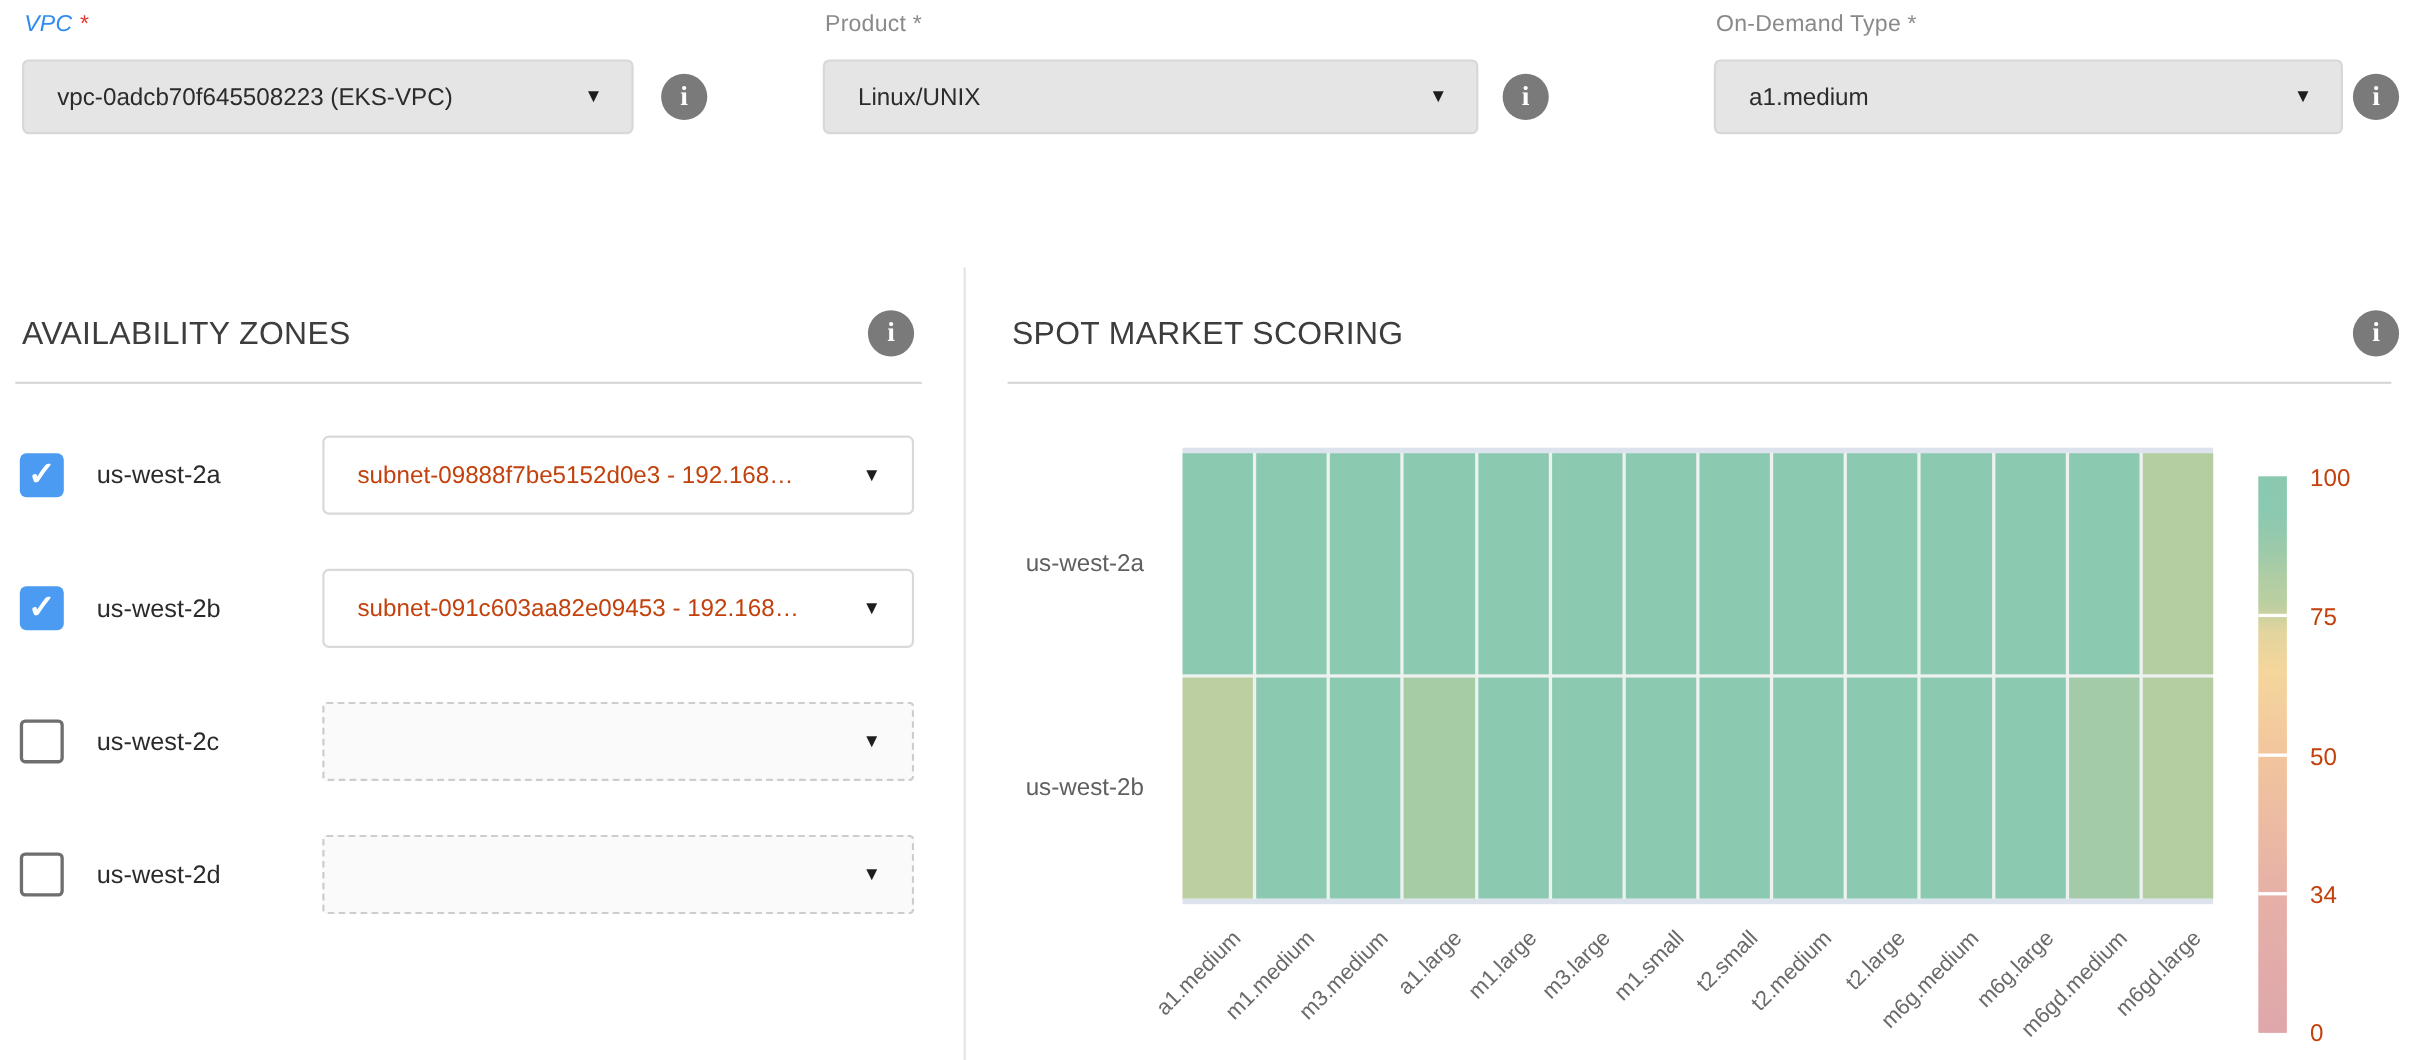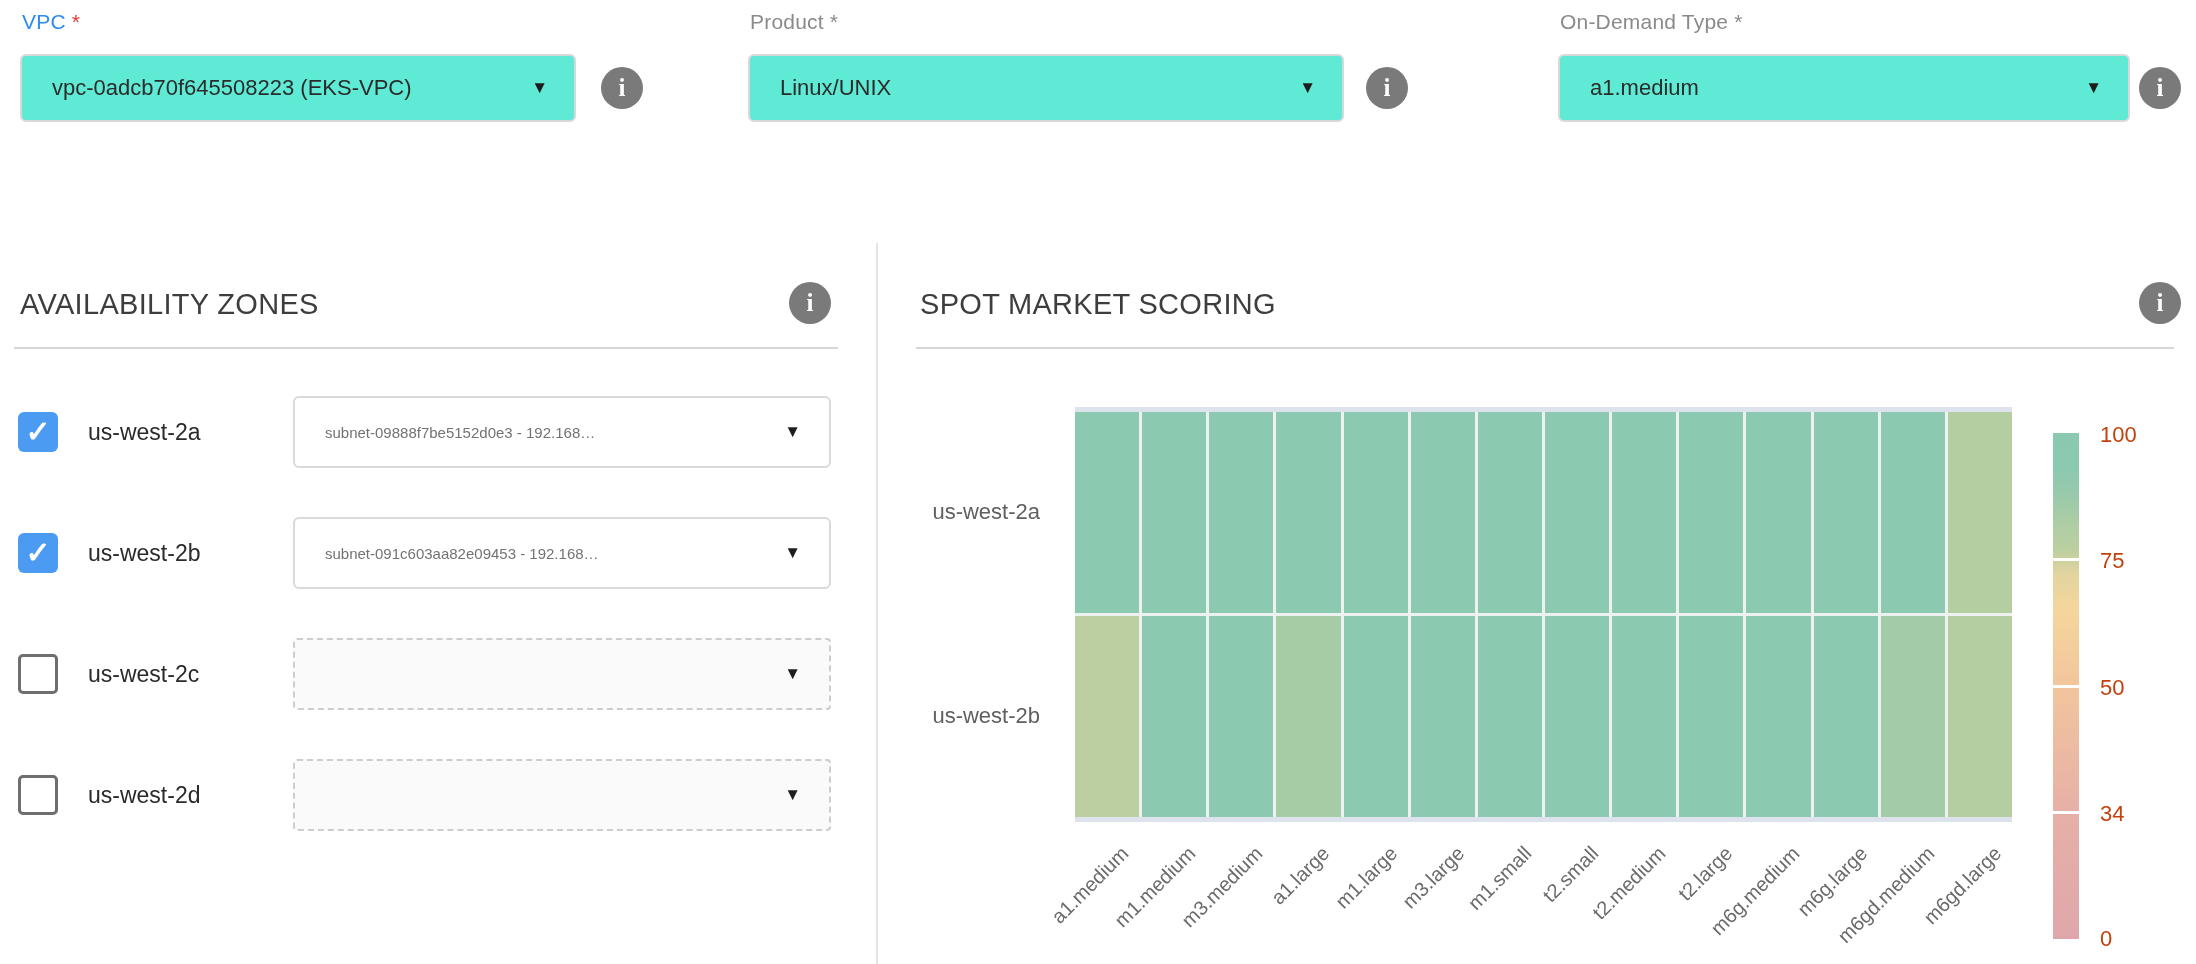--- a/index.html
+++ b/index.html
@@ -6,21 +6,21 @@
   html,body { background:#ffffff; }
   body { font-family:"Liberation Sans", sans-serif; }
   #app { position:relative; width:2196px; height:964px; background:#fff; overflow:hidden; }
 
   
   .field-label { position:absolute; font-size:21px; color:#8a8a8a; letter-spacing:.2px; }
   .field-label .req { margin-left:6px; }
   .field-label.focused { color:#2e8cf0; }
   .field-label.focused .req { color:#e5382f; }
 
-  .select-box { position:absolute; height:68px; background:#5eead4; border:2px solid #d8d8d8; border-radius:6px; cursor:pointer; }
+  .select-box { position:absolute; height:68px; background:#e5e5e5; border:2px solid #d8d8d8; border-radius:6px; cursor:pointer; }
   .select-box .value { position:absolute; left:30px; top:50%; transform:translateY(-50%); font-size:22px; color:#2b2b2b; white-space:nowrap; }
   .select-box .arrow { position:absolute; right:26px; top:50%; transform:translateY(-50%); font-size:17px; color:#1d1d1d; }
 
   .info-icon { position:absolute; width:42px; height:42px; border-radius:50%; background:#7a7a7a; color:#fff;
                display:flex; align-items:center; justify-content:center; font-size:25px; font-weight:bold;
                font-family:"Liberation Serif", serif; cursor:pointer; }
 
   
   .section-title { position:absolute; font-size:29px; color:#3d3d3d; letter-spacing:.3px; white-space:nowrap;text-align:right; }
   .h-divider { position:absolute; height:2px; background:#d6d6d6; }
@@ -29,42 +29,42 @@
   
   .az-row { position:absolute; left:0; width:862px; height:72px; }
   .az-checkbox { position:absolute; left:18px; top:16px; width:40px; height:40px; border:3px solid #6e6e6e;
                  border-radius:5px; background:#fff; cursor:pointer; display:flex; align-items:center; justify-content:center; }
   .az-checkbox .check { display:none; color:#fff; font-size:30px; font-weight:bold; line-height:1; }
   .az-checkbox.checked { background:#4b9bf2; border:none; border-radius:6px; }
   .az-checkbox.checked .check { display:block; }
   .az-zone { position:absolute; left:88px; top:50%; transform:translateY(-50%); font-size:23px; color:#2a2a2a; }
   .subnet-box { position:absolute; left:293px; top:0; width:538px; height:72px; background:#fff;
                 border:2px solid #d9d9d9; border-radius:6px; cursor:pointer; }
-  .subnet-box .value { position:absolute; left:30px; top:50%; transform:translateY(-50%); font-size:15px; color:#737373; white-space:nowrap; }
+  .subnet-box .value { position:absolute; left:30px; top:50%; transform:translateY(-50%); font-size:22px; color:#c2410c; white-space:nowrap; }
   .subnet-box .arrow { position:absolute; right:28px; top:50%; transform:translateY(-50%); font-size:17px; color:#1d1d1d; }
   .subnet-box.dashed { border:2px dashed #cdcdcd; border-radius:4px; background:#fafafa; }
 
   
   .plot { position:absolute; left:1075px; top:407px; width:937px; height:415px; background:#fff; }
   .plot-strip { position:absolute; left:0; width:937px; height:5px; background:#dce3ed; }
   .hm-grid { position:absolute; left:0; top:5px; width:937px; height:405px; display:grid;
              grid-template-rows:repeat(2,1fr); grid-template-columns:repeat(14,1fr); gap:3px; background:#edf1ef; }
   .ylab { position:absolute; left:880px; width:160px; text-align:right; font-size:22px; color:#5f5f5f; line-height:30px; }
   .xlab { position:absolute; top:842px; white-space:nowrap; font-size:20px; color:#6a6a6a;
           transform:translateX(-100%) rotate(-45deg); transform-origin:100% 0%; }
   .cbar { position:absolute; left:2053px; top:433px; width:26px; height:506px; }
   .cbar-tick { position:absolute; left:0; width:26px; height:3px; background:#fff; }
   .cbar-label { position:absolute; left:2100px; width:70px; font-size:22px; color:#c2410c; line-height:28px; }
 </style>
 </head>
 <body>
 
 <div id="app">
 
-  <div class="field-label focused" style="left:22px; top:10px;">
+  <div class="field-label focused" style="left:22px; top:10px;font-style:italic;">
     <span>VPC</span><span class="req">*</span>
   </div>
   <div class="select-box" style="left:20px; top:54px; width:556px;">
     <span class="value">vpc-0adcb70f645508223 (EKS-VPC)</span>
     <span class="arrow">▼</span>
   </div>
   <div class="info-icon" style="left:601px; top:67px;">
       <span>i</span>
     </div>
 

